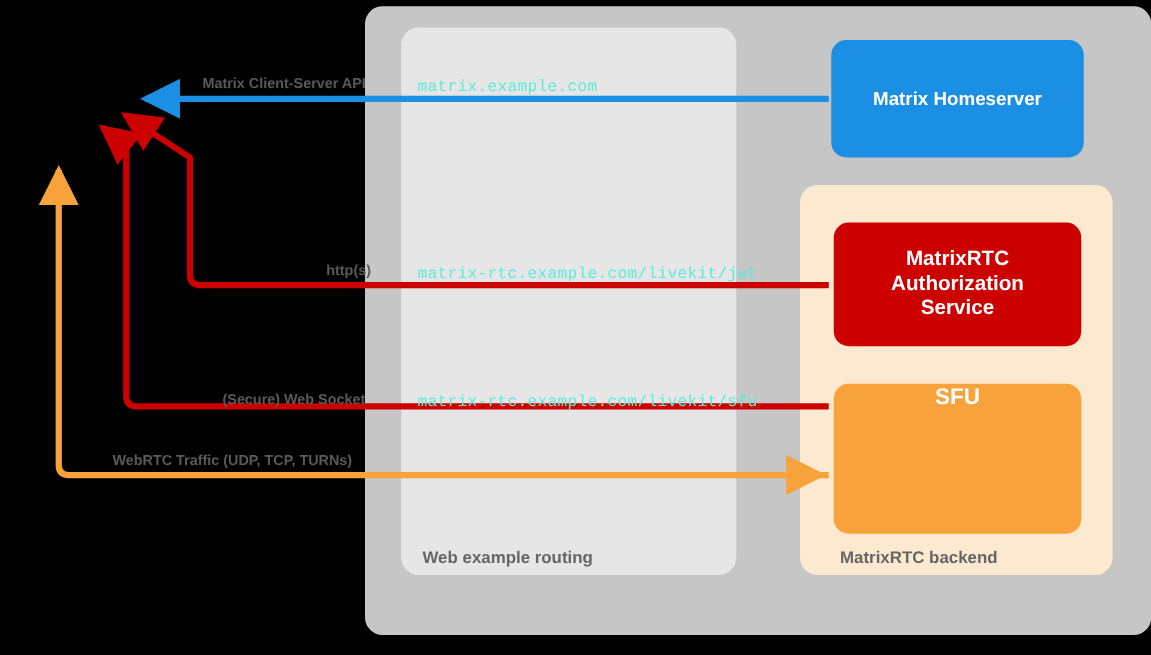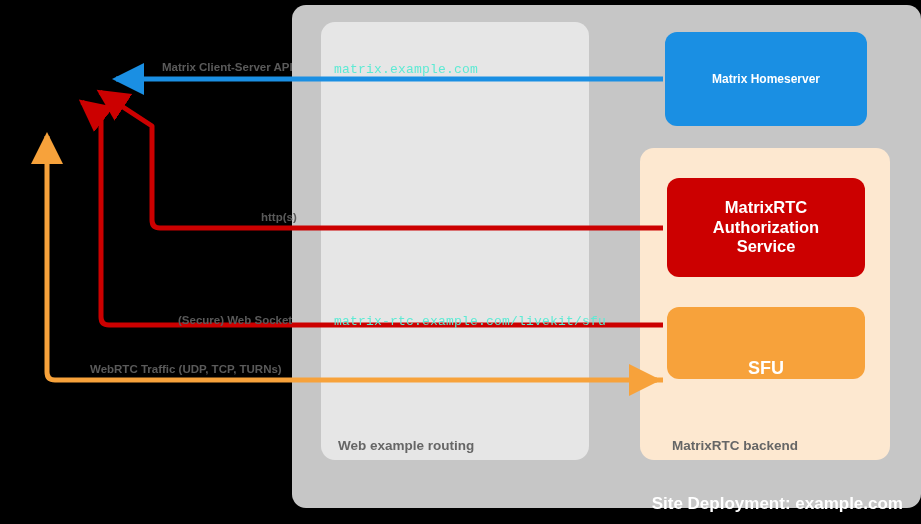--- a/index.html
+++ b/index.html
@@ -25,30 +25,30 @@
 
   
   #matrix-client{
     left:8px;top:30px;width:98px;height:98px;border-radius:50%;
     background:#0fa958;display:flex;align-items:center;justify-content:center;
     text-align:center;color:#fff;font-weight:bold;font-size:16.5px;line-height:1.18;
   }
   #matrix-homeserver{
     left:665px;top:32px;width:202px;height:94px;border-radius:12px;
     background:#1a8fe3;display:flex;align-items:center;justify-content:center;
-    color:#fff;font-weight:bold;font-size:12px;
+    color:#fff;font-weight:bold;font-size:15px;
   }
   #rtc-auth-service{
     left:667px;top:178px;width:198px;height:99px;border-radius:12px;
     background:#cc0000;display:flex;align-items:center;justify-content:center;
     text-align:center;color:#fff;font-weight:bold;font-size:16.5px;line-height:1.2;
   }
   #sfu{
-    left:667px;top:307px;width:198px;height:72px;border-radius:12px;
-    background:#f7a23b;display:flex;align-items:flex-end;justify-content:center;
+    left:667px;top:307px;width:198px;height:120px;border-radius:12px;
+    background:#f7a23b;display:flex;align-items:flex-start;justify-content:center;
     color:#fff;font-weight:bold;font-size:18px;
   }
 
   
   .caption{color:#666;font-weight:bold;font-size:13.5px;}
   #cap-web{left:338px;top:438px;}
   #cap-rtc{left:656px;top:438px;margin-left:16px;}
   #cap-site{
     right:18px;bottom:10px;color:#fff;font-weight:bold;font-size:17px;
   }
@@ -117,24 +117,24 @@
       <div>Authorization</div>
       <div>Service</div>
     </div>
   </div>
 
   <div class="abs" id="sfu">
     <span>SFU</span>
   </div>
 
   <div class="abs ep-label" id="ep-1">matrix.example.com</div>
+  <div class="abs ep-label" id="ep-2">matrix-rtc.example.com/livekit/jwt</div>
   <div class="abs ep-label" id="ep-3">matrix-rtc.example.com/livekit/sfu</div>
 
   <div class="abs edge-label" id="el-csapi">Matrix Client-Server API</div>
   <div class="abs edge-label" id="el-https">http(s)</div>
   <div class="abs edge-label" id="el-ws">(Secure) Web Socket</div>
   <div class="abs edge-label" id="el-webrtc">WebRTC Traffic (UDP, TCP, TURNs)</div>
 
   <div class="abs caption" id="cap-web">Web example routing</div>
   <div class="abs caption" id="cap-rtc">MatrixRTC backend</div>
-  <div class="abs" id="cap-site">Site Deployment: example.com</div>
 
 </div>
 
 </body></html>

